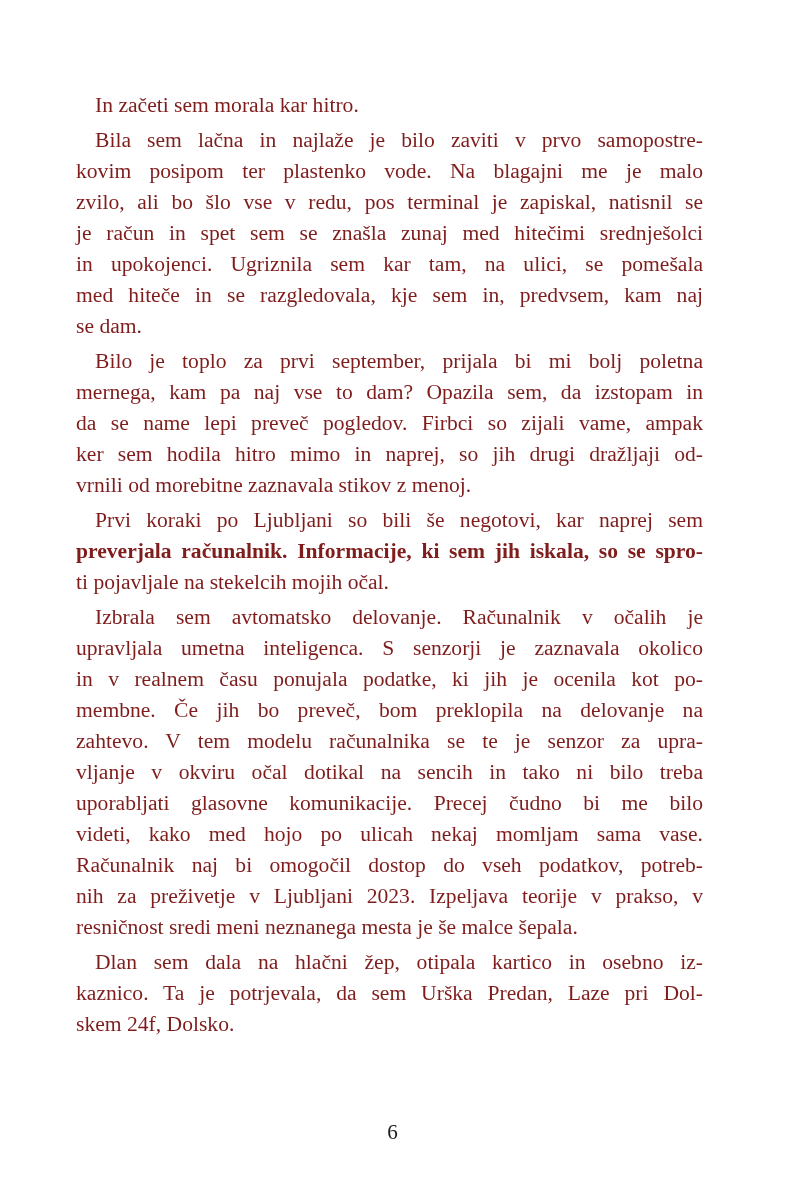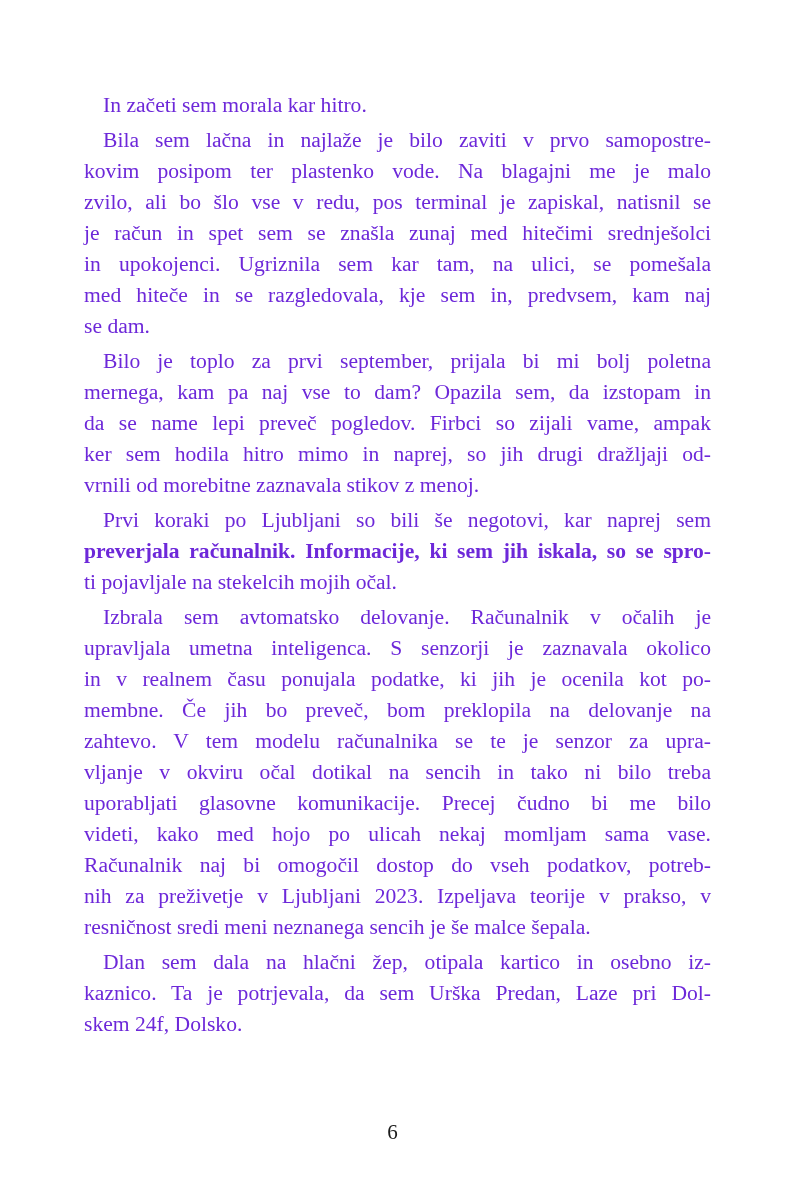--- a/index.html
+++ b/index.html
@@ -1,20 +1,20 @@
 <!DOCTYPE html>
 <html><head>
 <meta charset="utf-8">
 <style>
   html, body { margin: 0; padding: 0; background: #ffffff; }
   body { width: 785px; height: 1200px; position: relative; overflow: hidden; }
   .page {
-    position: absolute; left: 84px; top: 90px; width: 627px;
+    position: absolute; left: 76px; top: 90px; width: 627px;
     font-family: "Liberation Serif", "DejaVu Serif", serif;
-    font-size: 21.6px; line-height: 31px; color: #6d28d9;
+    font-size: 21.6px; line-height: 31px; color: #7f1d1d;
   }
   .page p { margin: 0 0 4px 0; text-indent: 19px; }
   .line { display: block; white-space: nowrap; text-align: justify; text-align-last: justify; }
   .line.last { text-align-last: left; }
   .page p .line:first-child { text-indent: 19px; }
   .page-number {
     position: absolute; left: 0; width: 785px; top: 1120px; text-align: center;
     font-family: "Liberation Serif", "DejaVu Serif", serif; font-size: 21px; color: #1c1c1c;
   }
 </style>
@@ -50,21 +50,21 @@
     <span class="line" style="text-indent: 19px; white-space: normal;">Izbrala sem avtomatsko delovanje. Računalnik v očalih je</span>
     <span class="line" style="text-indent: 0px; white-space: normal;">upravljala umetna inteligenca. S senzorji je zaznavala okolico</span>
     <span class="line" style="text-indent: 0px; white-space: normal;">in v realnem času ponujala podatke, ki jih je ocenila kot po-</span>
     <span class="line" style="text-indent: 0px; white-space: normal;">membne. Če jih bo preveč, bom preklopila na delovanje na</span>
     <span class="line" style="text-indent: 0px; white-space: normal;">zahtevo. V tem modelu računalnika se te je senzor za upra-</span>
     <span class="line" style="text-indent: 0px; white-space: normal;">vljanje v okviru očal dotikal na sencih in tako ni bilo treba</span>
     <span class="line" style="text-indent: 0px; white-space: normal;">uporabljati glasovne komunikacije. Precej čudno bi me bilo</span>
     <span class="line" style="text-indent: 0px; white-space: normal;">videti, kako med hojo po ulicah nekaj momljam sama vase.</span>
     <span class="line" style="text-indent: 0px; white-space: normal;">Računalnik naj bi omogočil dostop do vseh podatkov, potreb-</span>
     <span class="line" style="text-indent: 0px; white-space: normal;">nih za preživetje v Ljubljani 2023. Izpeljava teorije v prakso, v</span>
-    <span class="line last" style="text-indent: 0px; white-space: normal;">resničnost sredi meni neznanega sencih je še malce šepala.</span>
+    <span class="line last" style="text-indent: 0px; white-space: normal;">resničnost sredi meni neznanega mesta je še malce šepala.</span>
   </p>
   <p style="text-indent: 0px;">
     <span class="line" style="text-indent: 19px; white-space: normal;">Dlan sem dala na hlačni žep, otipala kartico in osebno iz-</span>
     <span class="line" style="text-indent: 0px; white-space: normal;">kaznico. Ta je potrjevala, da sem Urška Predan, Laze pri Dol-</span>
     <span class="line last" style="text-indent: 0px; white-space: normal;">skem 24f, Dolsko.</span>
   </p>
 </div>
 
 <div class="page-number">6</div>
 

